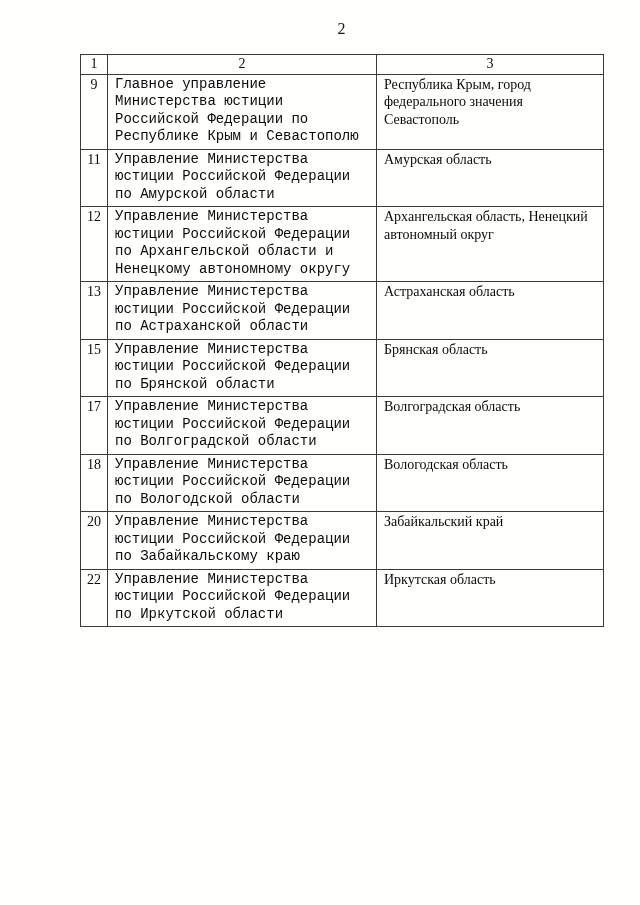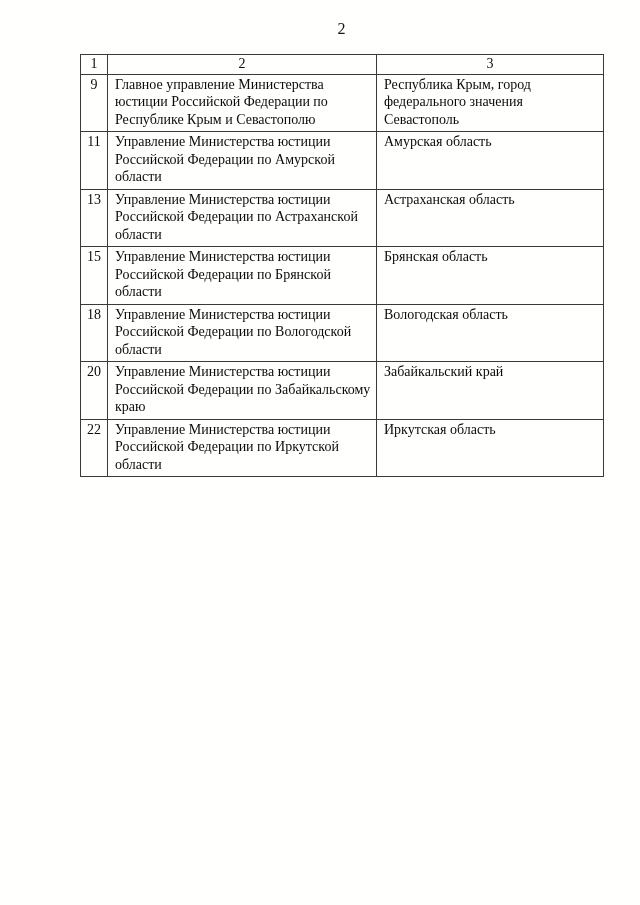--- a/index.html
+++ b/index.html
@@ -46,20 +46,21 @@
     text-align: center;
     padding: 0 2px 1px 2px;
     height: 19px;
   }
   td.num {
     text-align: center;
     padding: 1px 1px 2px 1px;
   }
   td.org {
     padding: 1px 2px 3px 7px;
+    font-family: Liberation Mono, monospace;
   }
   td.region {
     padding: 1px 2px 3px 7px;
     margin-top: 14px;
   }
 </style>
 </head>
 <body>
 
 <div class="page">
@@ -86,35 +87,45 @@
       <td class="region">Республика Крым, город федерального значения Севастополь</td>
     </tr>
 
 
     <tr>
       <td class="num">11</td>
       <td class="org">Управление Министерства юстиции Российской Федерации по Амурской области</td>
       <td class="region">Амурская область</td>
     </tr>
 
+    <tr>
+      <td class="num">12</td>
+      <td class="org">Управление Министерства юстиции Российской Федерации по Архангельской области и Ненецкому автономному округу</td>
+      <td class="region">Архангельская область, Ненецкий автономный округ</td>
+    </tr>
 
     <tr>
       <td class="num">13</td>
       <td class="org">Управление Министерства юстиции Российской Федерации по Астраханской области</td>
       <td class="region">Астраханская область</td>
     </tr>
 
 
     <tr>
       <td class="num">15</td>
       <td class="org">Управление Министерства юстиции Российской Федерации по Брянской области</td>
       <td class="region">Брянская область</td>
     </tr>
 
 
+    <tr>
+      <td class="num">17</td>
+      <td class="org">Управление Министерства юстиции Российской Федерации по Волгоградской области</td>
+      <td class="region">Волгоградская область</td>
+    </tr>
 
     <tr>
       <td class="num">18</td>
       <td class="org">Управление Министерства юстиции Российской Федерации по Вологодской области</td>
       <td class="region">Вологодская область</td>
     </tr>
 
 
     <tr>
       <td class="num">20</td>

